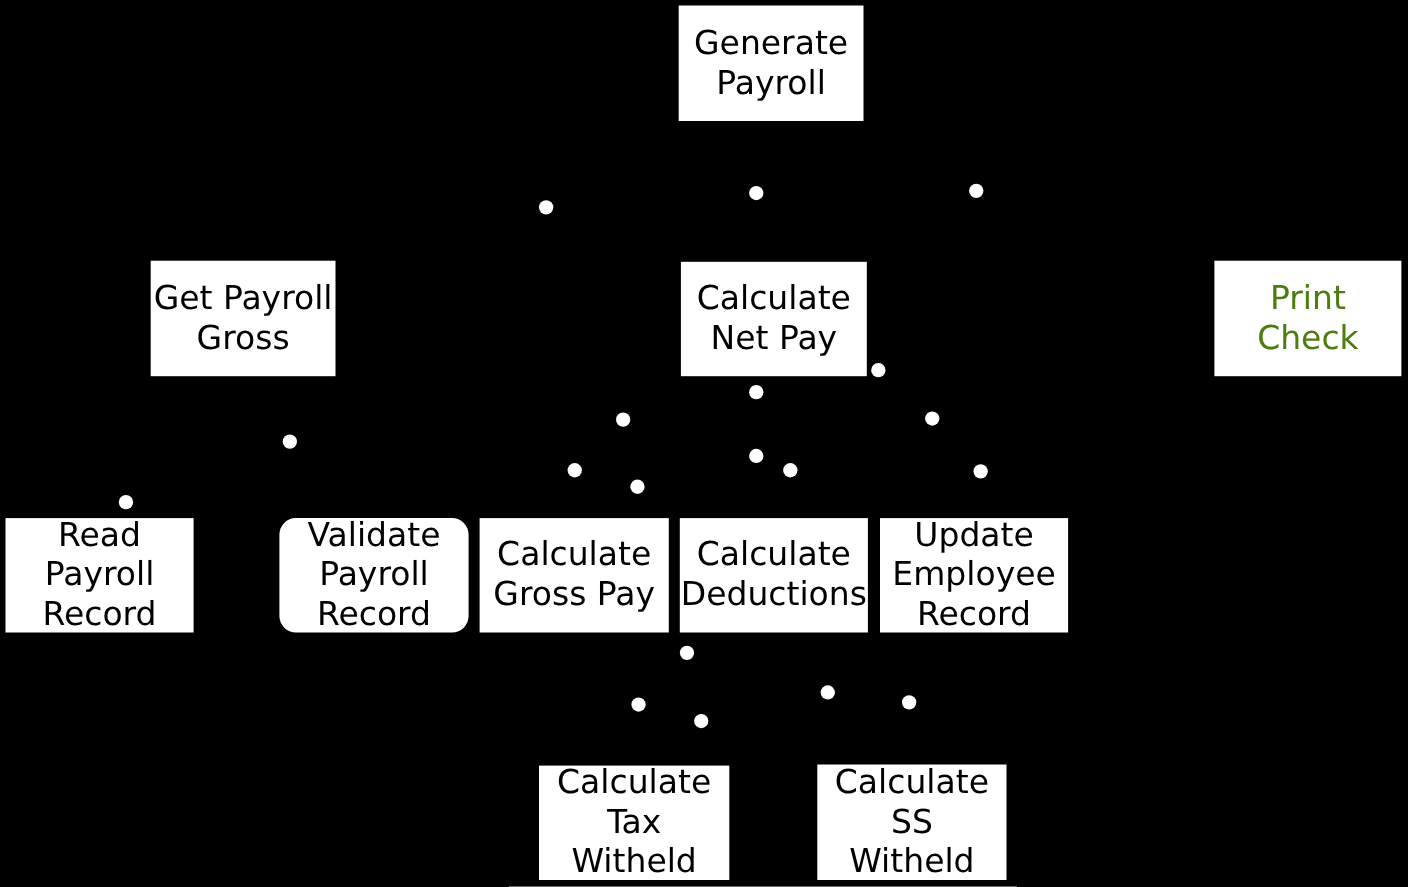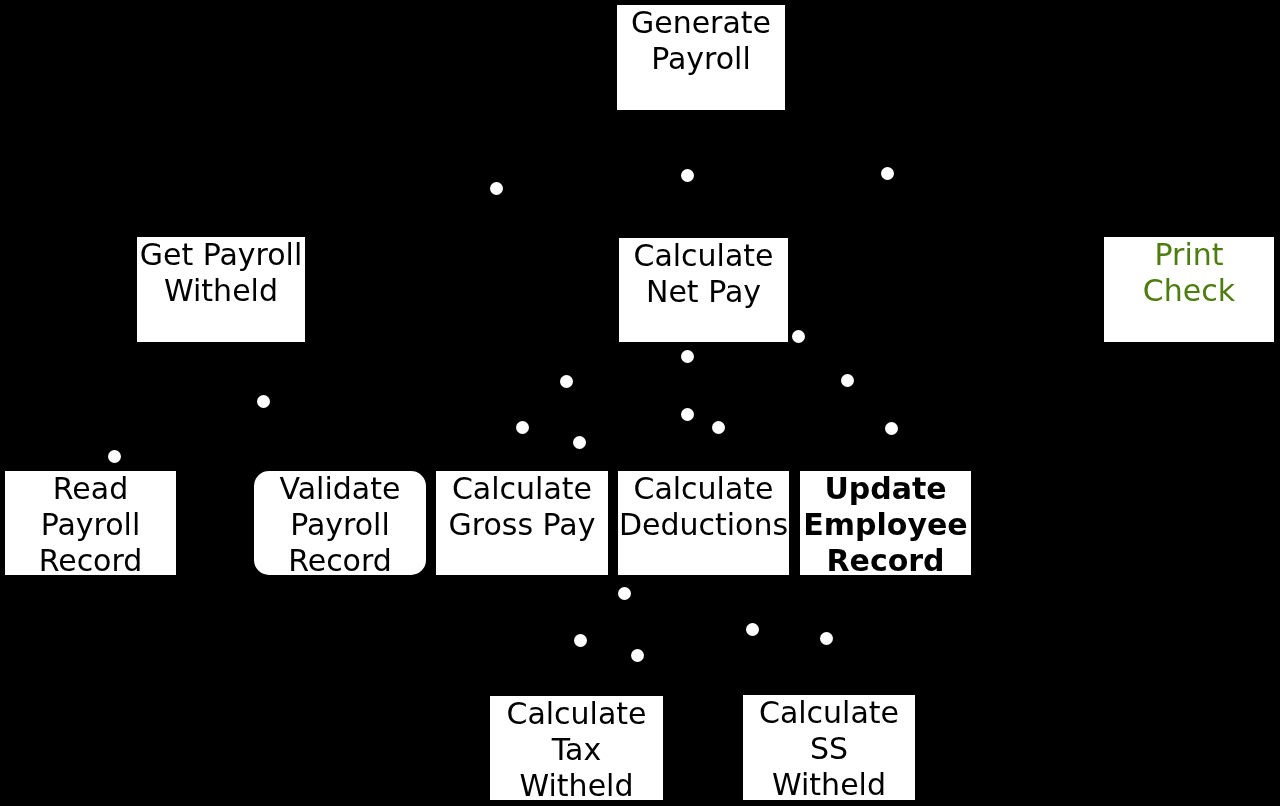--- a/index.html
+++ b/index.html
@@ -11,21 +11,21 @@
   }
   #stage {
     position: relative;
     width: 1280px;
     height: 806px;
     font-family: "DejaVu Sans", "Liberation Sans", sans-serif;
   }
   .node {
     position: absolute;
     display: flex;
-    align-items: flex-start;
+    align-items: center;
     justify-content: center;
     text-align: center;
     box-sizing: border-box;
   }
   .node-label {
     white-space: pre-line;
     font-size: 30px;
     line-height: 36px;
     text-align: center;
   }
@@ -37,21 +37,21 @@
 </head>
 <body>
 
 <div id="stage" style="background: rgb(0, 0, 0);">
     <div class="node" style="left: 617px; top: 5px; width: 168px; height: 105px; background: rgb(255, 255, 255);">
       <div class="node-label" style="color: rgb(0, 0, 0);">Generate
 Payroll</div>
     </div>
     <div class="node" style="left: 137px; top: 237px; width: 168px; height: 105px; background: rgb(255, 255, 255);">
       <div class="node-label" style="color: rgb(0, 0, 0);">Get Payroll
-Witheld</div>
+Gross</div>
     </div>
     <div class="node" style="left: 619px; top: 238px; width: 169px; height: 104px; background: rgb(255, 255, 255);">
       <div class="node-label" style="color: rgb(0, 0, 0);">Calculate
 Net Pay</div>
     </div>
     <div class="node" style="left: 1104px; top: 237px; width: 170px; height: 105px; background: rgb(255, 255, 255);">
       <div class="node-label" style="color: #4d7c0f;">Print
 Check</div>
     </div>
     <div class="node" style="left: 5px; top: 471px; width: 171px; height: 104px; background: rgb(255, 255, 255);">
@@ -66,21 +66,21 @@
     </div>
     <div class="node" style="left: 436px; top: 471px; width: 172px; height: 104px; background: rgb(255, 255, 255);">
       <div class="node-label" style="color: rgb(0, 0, 0);">Calculate
 Gross Pay</div>
     </div>
     <div class="node" style="left: 618px; top: 471px; width: 171px; height: 104px; background: rgb(255, 255, 255);">
       <div class="node-label" style="color: rgb(0, 0, 0);">Calculate
 Deductions</div>
     </div>
     <div class="node" style="left: 800px; top: 471px; width: 171px; height: 104px; background: rgb(255, 255, 255);">
-      <div class="node-label" style="color: rgb(0, 0, 0); font-weight: bold;">Update
+      <div class="node-label" style="color: rgb(0, 0, 0);">Update
 Employee
 Record</div>
     </div>
     <div class="node" style="left: 490px; top: 696px; width: 173px; height: 104px; background: rgb(255, 255, 255);">
       <div class="node-label" style="color: rgb(0, 0, 0);">Calculate
 Tax
 Witheld</div>
     </div>
     <div class="node" style="left: 743px; top: 695px; width: 172px; height: 105px; background: rgb(255, 255, 255);">
       <div class="node-label" style="color: rgb(0, 0, 0);">Calculate

